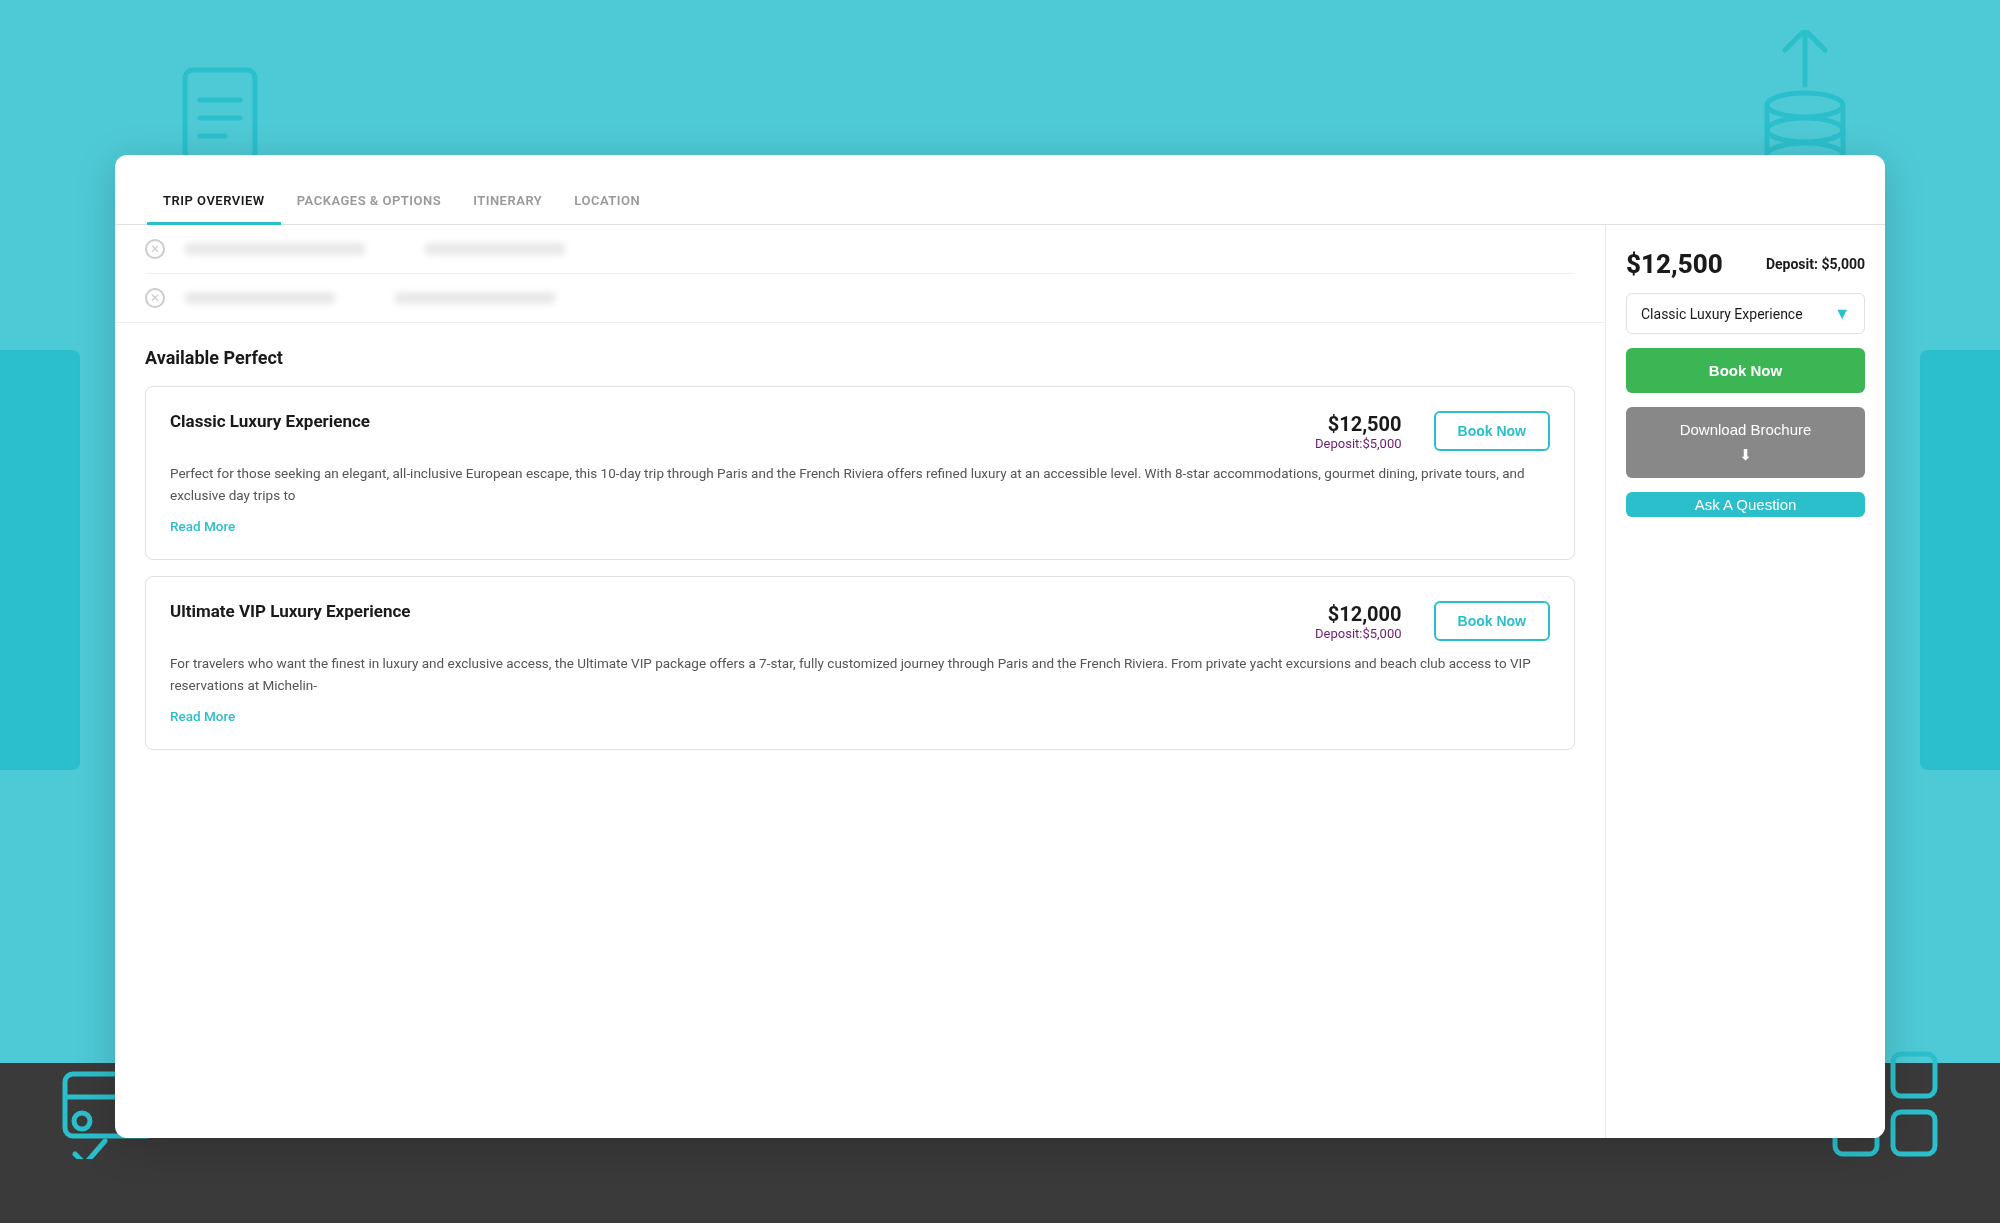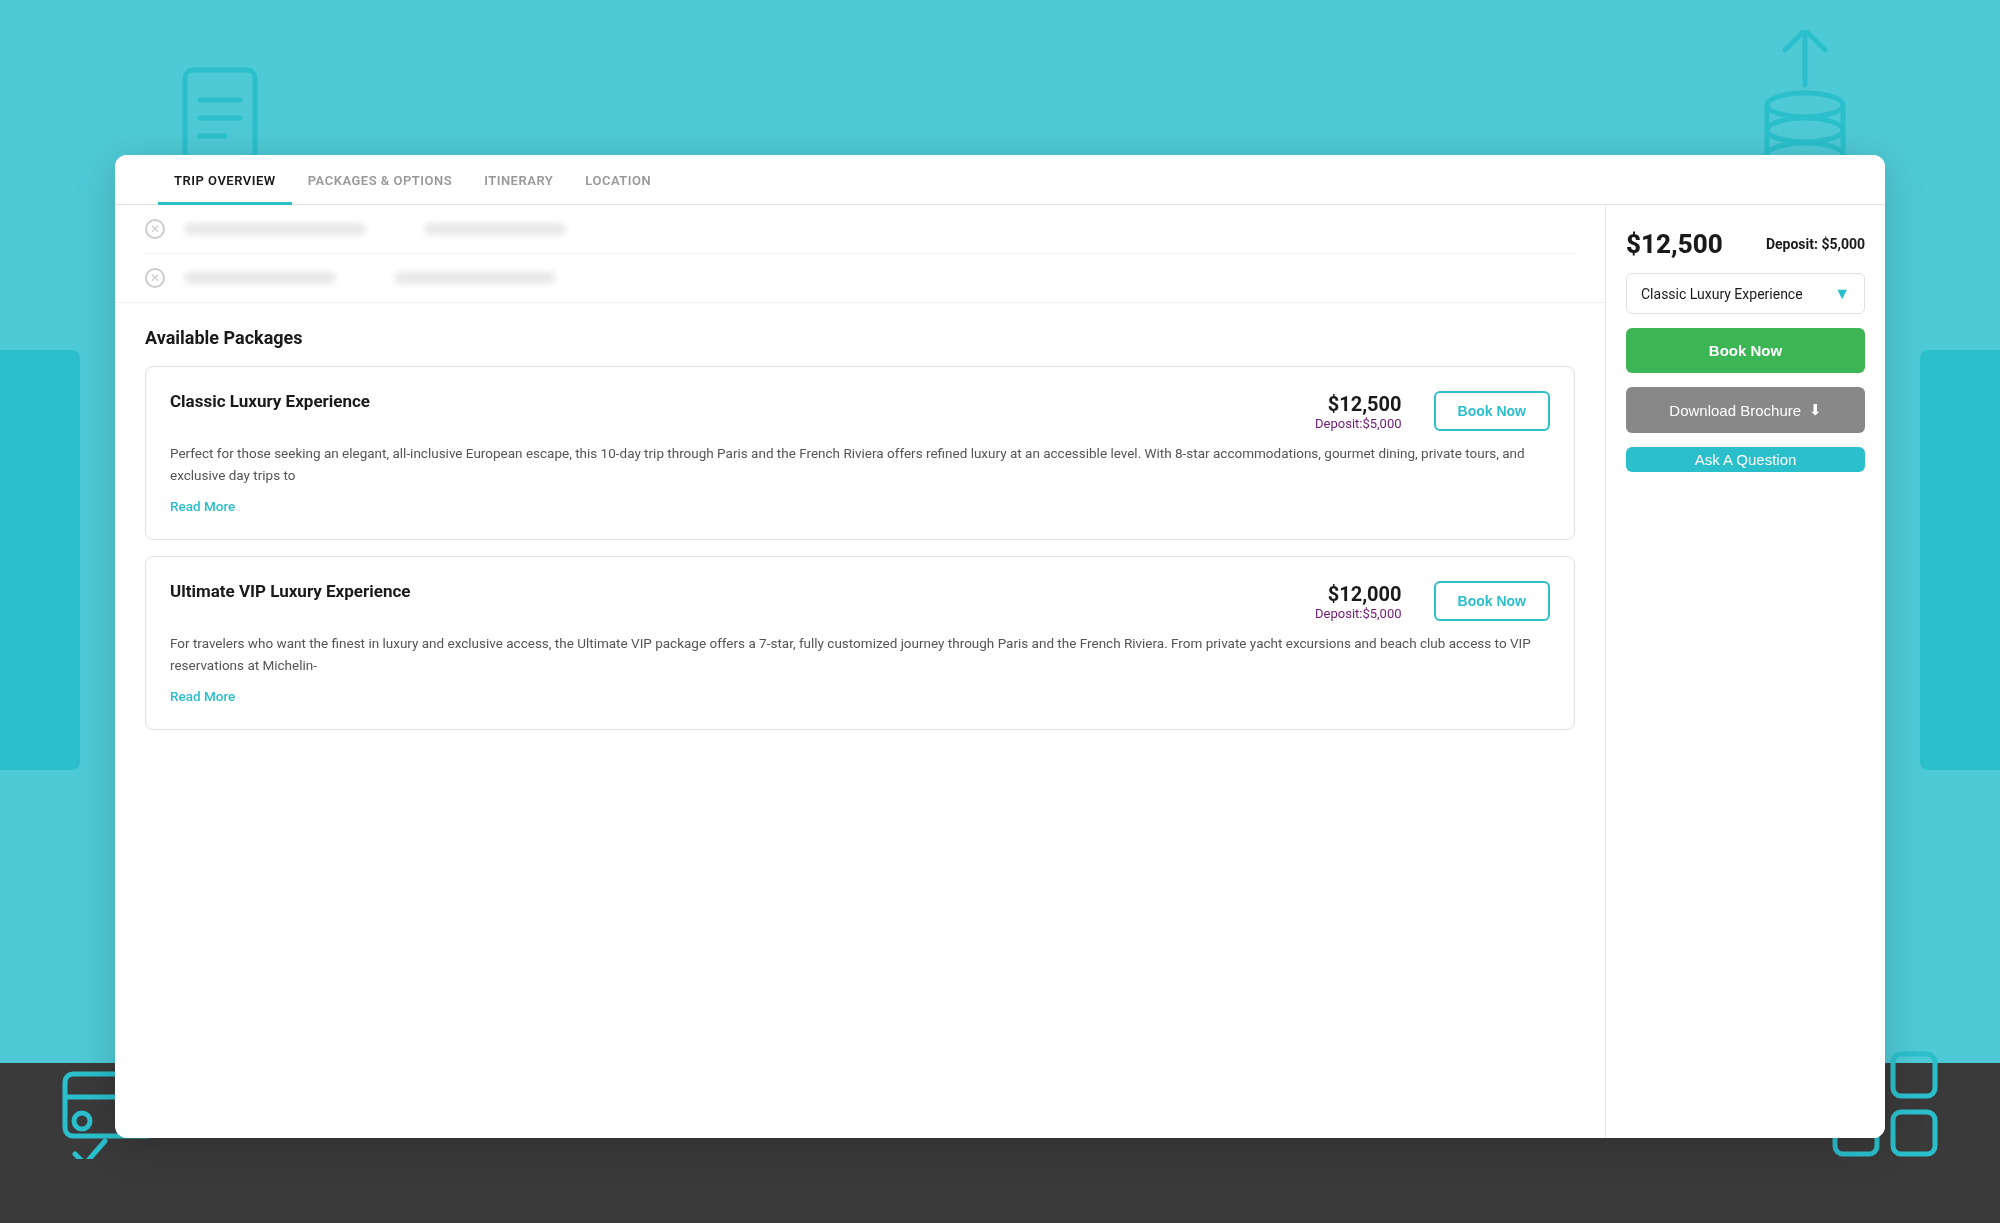--- a/index.html
+++ b/index.html
@@ -67,23 +67,24 @@
       display: flex;
       flex-direction: column;
       overflow: hidden;
     }
 
     
     .tabs {
       display: flex;
       align-items: stretch;
       border-bottom: 1px solid #e0e0e0;
-      padding: 0 43px;
+      padding: 0 32px;
       background: white;
       flex-shrink: 0;
+      margin-top: 20px;
     }
     .tab {
       padding: 18px 16px 14px;
       font-size: 13px;
       font-weight: 600;
       color: #999;
       cursor: pointer;
       letter-spacing: 0.5px;
       border-bottom: 3px solid transparent;
       margin-bottom: -1px;
@@ -286,20 +287,21 @@
       border-radius: 6px;
       padding: 14px;
       font-size: 15px;
       font-weight: 500;
       cursor: pointer;
       width: 100%;
       display: flex;
       align-items: center;
       justify-content: center;
       gap: 8px;
+      flex-direction: column;
     }
     .btn-ask {
       background: #2bbfcc;
       color: white;
       border: none;
       border-radius: 6px;
       padding: 4px;
       font-size: 15px;
       font-weight: 500;
       cursor: pointer;
@@ -409,21 +411,21 @@
           <div class="blurred-text" style="width: 140px; margin-left: 40px;"></div>
         </div>
         <div class="blurred-row">
           <div class="close-icon-circle">✕</div>
           <div class="blurred-text" style="width: 150px;"></div>
           <div class="blurred-text" style="width: 160px; margin-left: 40px;"></div>
         </div>
       </div>
 
       <div class="packages-section">
-        <h2 class="packages-title">Available Packages</h2>
+        <h2 class="packages-title">Available Perfect</h2>
 
         <div class="package-card">
           <div class="package-header">
             <div>
               <span class="package-name">Classic Luxury Experience</span>
             </div>
             <div class="package-actions">
               <div class="package-pricing">
                 <span class="package-price">$12,500</span>
                 <span class="package-deposit">

